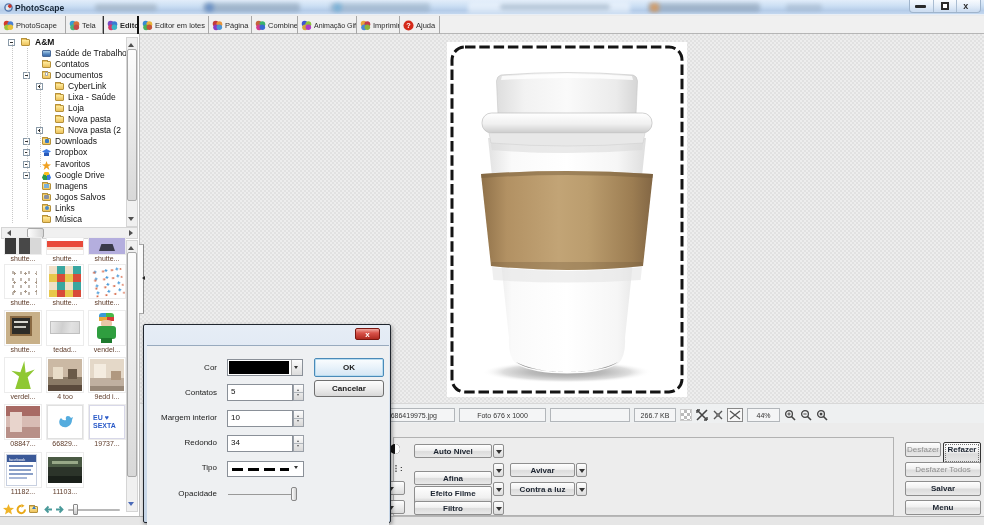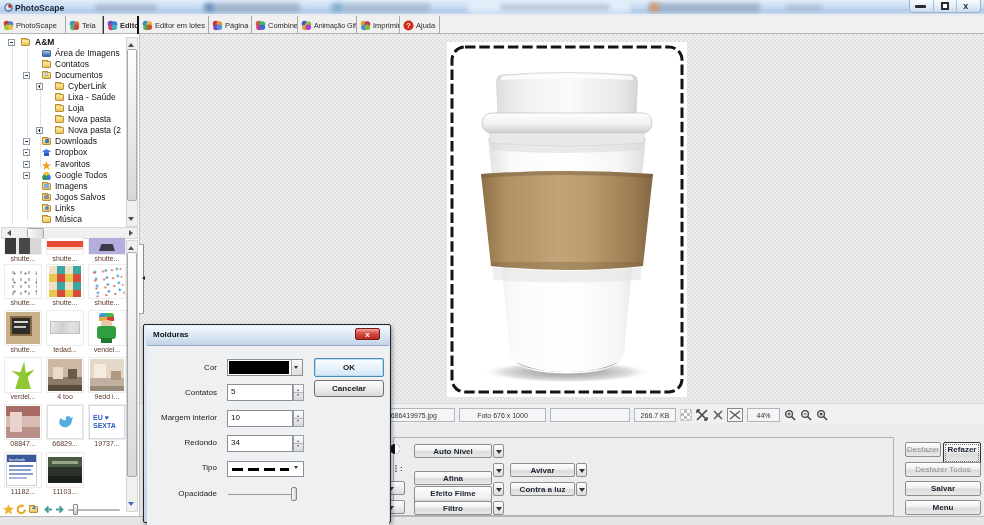--- a/index.html
+++ b/index.html
@@ -148,21 +148,21 @@
       </svg>Ajuda</div>
 </div>
 
 <div id="leftpanel" class="abs">
 <div class="exp" style="left:8px;top:5px">
       <i></i>
     </div>
 <div class="fo" style="left:21px;top:5px"></div>
 <div class="trow" style="left:35px;top:3px;font-weight:bold">A&amp;M</div>
 <div class="abs" style="left:42px;top:16px;width:9px;height:7px;background:linear-gradient(180deg,#a8cce8,#5588c0 60%,#3a6aa8);border:1px solid #4a6a98;border-radius:1px"></div>
-<div class="trow" style="left:55px;top:14px;font-weight:normal">Área de Imagens</div>
+<div class="trow" style="left:55px;top:14px;font-weight:normal">Saúde de Trabalho</div>
 <div class="fo" style="left:42px;top:27px"></div>
 <div class="trow" style="left:55px;top:25px;font-weight:normal">Contatos</div>
 <div class="exp" style="left:23px;top:38px">
       <i></i>
     </div>
 <div class="fo" style="left:42px;top:38px"></div>
 <div class="abs" style="left:45px;top:38px;width:3px;height:4px;background:#fff;border:0.5px solid #aaa"></div>
 <div class="trow" style="left:55px;top:36px;font-weight:normal">Documentos</div>
 <div class="exp plus" style="left:36px;top:49px">
       <i></i>
@@ -196,21 +196,21 @@
 <div class="trow" style="left:55px;top:113px;font-weight:normal">Dropbox</div>
 <div class="exp" style="left:23px;top:127px">
       <i></i>
     </div>
 <div class="abs" style="left:42px;top:127px;width:9px;height:9px;background:#f0a020;clip-path:polygon(50% 0,63% 35%,100% 38%,70% 60%,82% 100%,50% 75%,18% 100%,30% 60%,0 38%,37% 35%)"></div>
 <div class="trow" style="left:55px;top:125px;font-weight:normal">Favoritos</div>
 <div class="exp" style="left:23px;top:138px">
       <i></i>
     </div>
 <div class="abs" style="left:42px;top:138px;width:9px;height:8px;background:conic-gradient(from 180deg,#2a9a4a 0 33%,#f8c020 0 66%,#3a7ae0 0);clip-path:polygon(28% 0,72% 0,100% 70%,86% 100%,14% 100%,0 70%)"></div>
-<div class="trow" style="left:55px;top:136px;font-weight:normal">Google Todos</div>
+<div class="trow" style="left:55px;top:136px;font-weight:normal">Google Drive</div>
 <div class="fo" style="left:42px;top:149px"></div>
 <div class="abs" style="left:44px;top:150px;width:5px;height:4px;background:#7ab0d8"></div>
 <div class="trow" style="left:55px;top:147px;font-weight:normal">Imagens</div>
 <div class="fo" style="left:42px;top:160px"></div>
 <div class="abs" style="left:44px;top:161px;width:5px;height:4px;background:#8890a0;border-radius:1px"></div>
 <div class="trow" style="left:55px;top:158px;font-weight:normal">Jogos Salvos</div>
 <div class="fo" style="left:42px;top:171px"></div>
 <div class="abs" style="left:45px;top:172px;width:4px;height:4px;background:#4a88c8;border-radius:2px"></div>
 <div class="trow" style="left:55px;top:169px;font-weight:normal">Links</div>
 <div class="fo" style="left:42px;top:182px"></div>
@@ -465,21 +465,20 @@
 
   <div class="btn" style="left:765px;top:19px;width:36px;height:15px;line-height:14px;color:#909090;font-weight:normal">Desfazer</div>
   <div class="btn" style="left:803px;top:19px;width:38px;height:22px;line-height:14px;border-color:#333;outline:1px dotted #777;outline-offset:-3px">Refazer</div>
   <div class="btn" style="left:765px;top:39px;width:76px;height:15px;line-height:14px;color:#909090;font-weight:normal">Desfazer Todos</div>
   <div class="btn" style="left:765px;top:58px;width:76px;height:15px;line-height:14px">Salvar</div>
   <div class="btn" style="left:765px;top:77px;width:76px;height:15px;line-height:14px">Menu</div>
 </div>
 <div id="footer" class="abs"></div>
 
 <div id="dialog" class="abs">
-  <div id="dlgtitle">Molduras</div>
   <div id="dlgclose">x</div>
   <div id="dlgclient">
 <div class="dlbl" style="left:0;top:17px">Cor</div>
 <div class="dlbl" style="left:0;top:42px">Contatos</div>
 <div class="dlbl" style="left:0;top:67px">Margem interior</div>
 <div class="dlbl" style="left:0;top:92px">Redondo</div>
 <div class="dlbl" style="left:0;top:117px">Tipo</div>
 <div class="dlbl" style="left:0;top:143px">Opacidade</div>
 <div class="abs" style="left:80px;top:13px;width:76px;height:17px;background:#fff;border:1px solid #8a9098"></div>
 <div class="abs" style="left:82px;top:15px;width:60px;height:13px;background:#000"></div>

